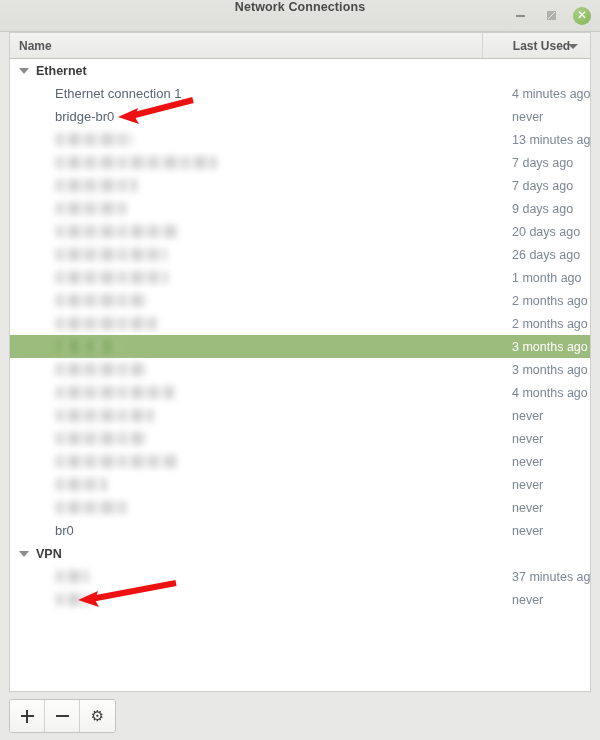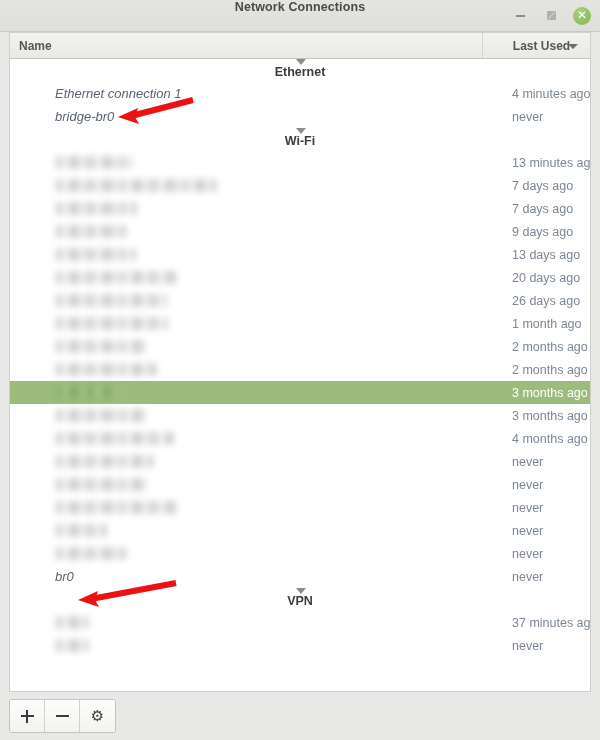--- a/index.html
+++ b/index.html
@@ -157,21 +157,20 @@
 
   .row {
     position: relative;
     height: 23px;
     display: flex;
     align-items: center;
     box-sizing: border-box;
   }
   .row.group {
     height: 23px;
-    flex-direction: column;
   }
   .row.selected {
     background: #9bbc7c;
   }
 
   .expander {
     width: 0;
     height: 0;
     border-left: 5px solid transparent;
     border-right: 5px solid transparent;
@@ -184,21 +183,20 @@
     font-size: 12.5px;
     font-weight: bold;
     color: #3b3b3d;
   }
 
   .child-name {
     margin-left: 45px;
     font-size: 13px;
     color: #5a6472;
     white-space: nowrap;
-    font-style: italic;
   }
 
   
   .blur-name {
     margin-left: 45px;
     height: 13px;
     border-radius: 1px;
     filter: blur(3.2px);
     opacity: 0.95;
     background:
@@ -336,43 +334,35 @@
           <span class="group-label">Ethernet</span>
         </div>
         <div class="row">
           <span class="child-name">Ethernet connection 1</span>
           <span class="lastused">4 minutes ago</span>
         </div>
         <div class="row">
           <span class="child-name">bridge-br0</span>
           <span class="lastused">never</span>
         </div>
-        <div class="row group">
-          <span class="expander"></span>
-          <span class="group-label">Wi-Fi</span>
-        </div>
         <div class="row">
           <span class="blur-name" style="width: 78px;"></span>
           <span class="lastused">13 minutes ago</span>
         </div>
         <div class="row">
           <span class="blur-name" style="width: 162px;"></span>
           <span class="lastused">7 days ago</span>
         </div>
         <div class="row">
           <span class="blur-name" style="width: 82px;"></span>
           <span class="lastused">7 days ago</span>
         </div>
         <div class="row">
           <span class="blur-name" style="width: 72px;"></span>
           <span class="lastused">9 days ago</span>
-        </div>
-        <div class="row">
-          <span class="blur-name" style="width: 81px;"></span>
-          <span class="lastused">13 days ago</span>
         </div>
         <div class="row">
           <span class="blur-name" style="width: 122px;"></span>
           <span class="lastused">20 days ago</span>
         </div>
         <div class="row">
           <span class="blur-name" style="width: 112px;"></span>
           <span class="lastused">26 days ago</span>
         </div>
         <div class="row">

